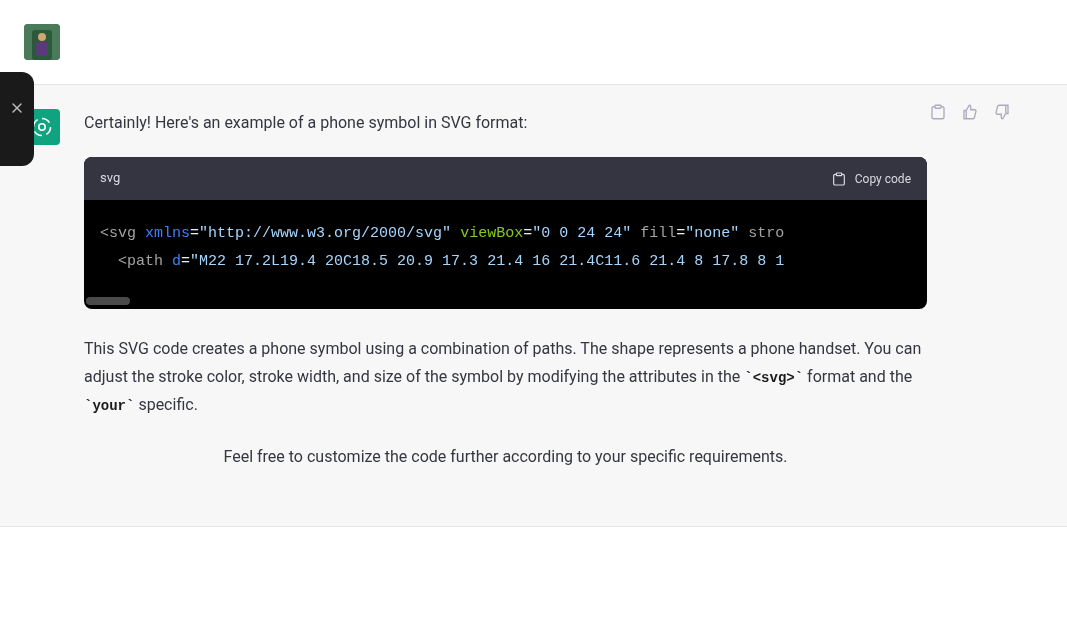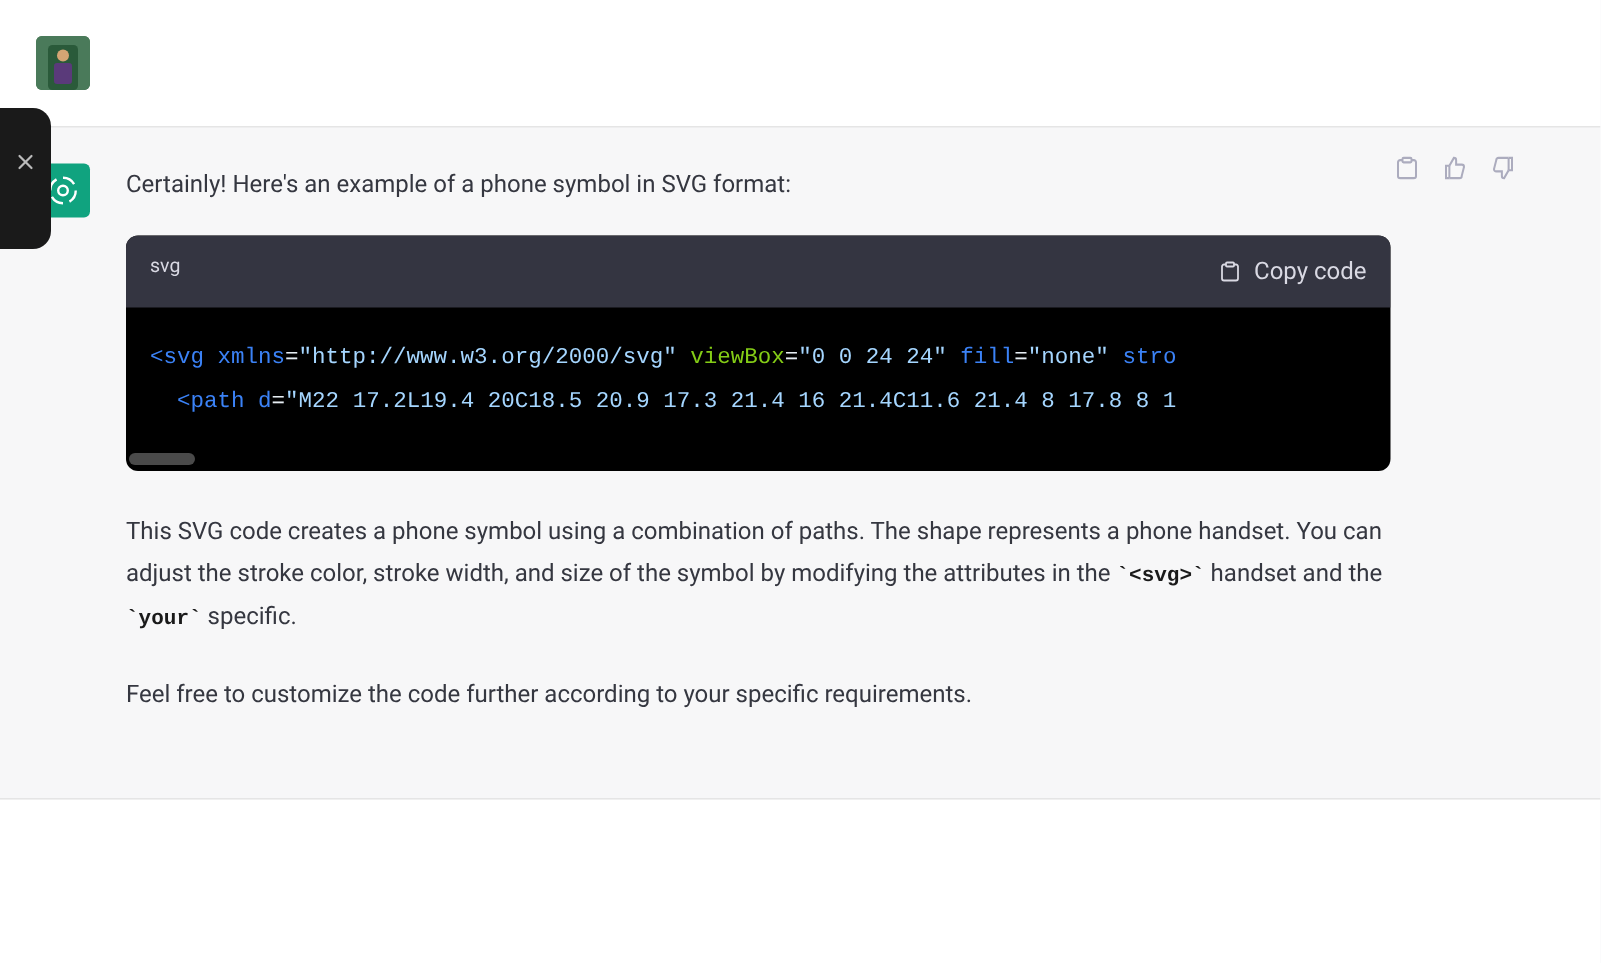--- a/index.html
+++ b/index.html
@@ -79,28 +79,28 @@
       background: #000000;
       position: relative;
     }
     .code-header {
       background: #343541;
       color: #d9d9e3;
       padding: 10px 16px;
       font-size: 13px;
       display: flex;
       justify-content: space-between;
-      align-items: flex-start;
+      align-items: flex-end;
     }
     .copy-btn {
       display: flex;
       align-items: center;
       gap: 8px;
       color: #d9d9e3;
-      font-size: 16px;
+      font-size: 12px;
       cursor: pointer;
     }
     .copy-btn svg { width: 16px; height: 16px; }
     .code-body {
       padding: 20px 16px 32px 16px;
       font-family: "Consolas", "Courier New", monospace;
       font-size: 15px;
       line-height: 1.9;
       color: #f8f8f2;
       white-space: nowrap;
@@ -109,21 +109,21 @@
     }
     .scroll-indicator {
       position: absolute;
       bottom: 4px;
       left: 2px;
       width: 44px;
       height: 8px;
       background: #4a4a4a;
       border-radius: 4px;
     }
-    .tag { color: #3b82f6; }
+    .tag { color: #a3a3a3; }
     .attr { color: #84cc16; }
     .attr-teal { color: #3b82f6; }
     .val { color: #a5d6ff; }
     .eq { color: #e6edf3; }
     .white { color: #e6edf3; }
     .feedback-buttons {
       position: absolute;
       top: 18px;
       right: 56px;
       display: flex;
@@ -141,21 +141,21 @@
     }
     .feedback-buttons svg { width: 18px; height: 18px; }
     .explain-para { margin-top: 26px; margin-bottom: 8px; }
     .inline-code {
       font-family: "Consolas", "Courier New", monospace;
       font-weight: 600;
       font-size: 14px;
       color: #1a1a1a;
       text-align: right;
     }
-    .closing-para { margin-top: 24px; }
+    .closing-para { margin-top: 24px; text-align: center; }
   </style>
 </head>
 <body>
 
 <div class="close-tab">
   <svg viewBox="0 0 24 24" fill="none" stroke="currentColor" stroke-width="2.2" stroke-linecap="round">
       <line x1="18" y1="6" x2="6" y2="18"></line>
       <line x1="6" y1="6" x2="18" y2="18"></line>
     </svg>
 </div>
@@ -216,17 +216,17 @@
           <span>Copy code</span>
         </span>
       </div>
       <div class="code-body">
         <div><span class="tag">&lt;svg</span><span class="white"> </span><span class="attr-teal">xmlns</span><span class="eq">=</span><span class="val">"http://www.w3.org/2000/svg"</span><span class="white"> </span><span class="attr">viewBox</span><span class="eq">=</span><span class="val">"0 0 24 24"</span><span class="white"> </span><span class="tag">fill</span><span class="eq">=</span><span class="val">"none"</span><span class="white"> </span><span class="tag">stro</span></div>
         <div><span class="white">&nbsp;&nbsp;</span><span class="tag">&lt;path</span><span class="white"> </span><span class="attr-teal">d</span><span class="eq">=</span><span class="val">"M22 17.2L19.4 20C18.5 20.9 17.3 21.4 16 21.4C11.6 21.4 8 17.8 8 1</span></div>
         <div class="scroll-indicator"></div>
       </div>
     </div>
 
-    <div class="explain-para"><span>This SVG code creates a phone symbol using a combination of paths. The shape represents a phone handset. You can adjust the stroke color, stroke width, and size of the symbol by modifying the attributes in the </span><span class="inline-code">`&lt;svg&gt;`</span><span> handset and the </span><span class="inline-code">`your`</span><span> specific.</span></div>
+    <div class="explain-para"><span>This SVG code creates a phone symbol using a combination of paths. The shape represents a phone handset. You can adjust the stroke color, stroke width, and size of the symbol by modifying the attributes in the </span><span class="inline-code">`&lt;svg&gt;`</span><span> format and the </span><span class="inline-code">`your`</span><span> specific.</span></div>
 
     <div class="closing-para">Feel free to customize the code further according to your specific requirements.</div>
   </div>
 </div>
 
 </body></html>

